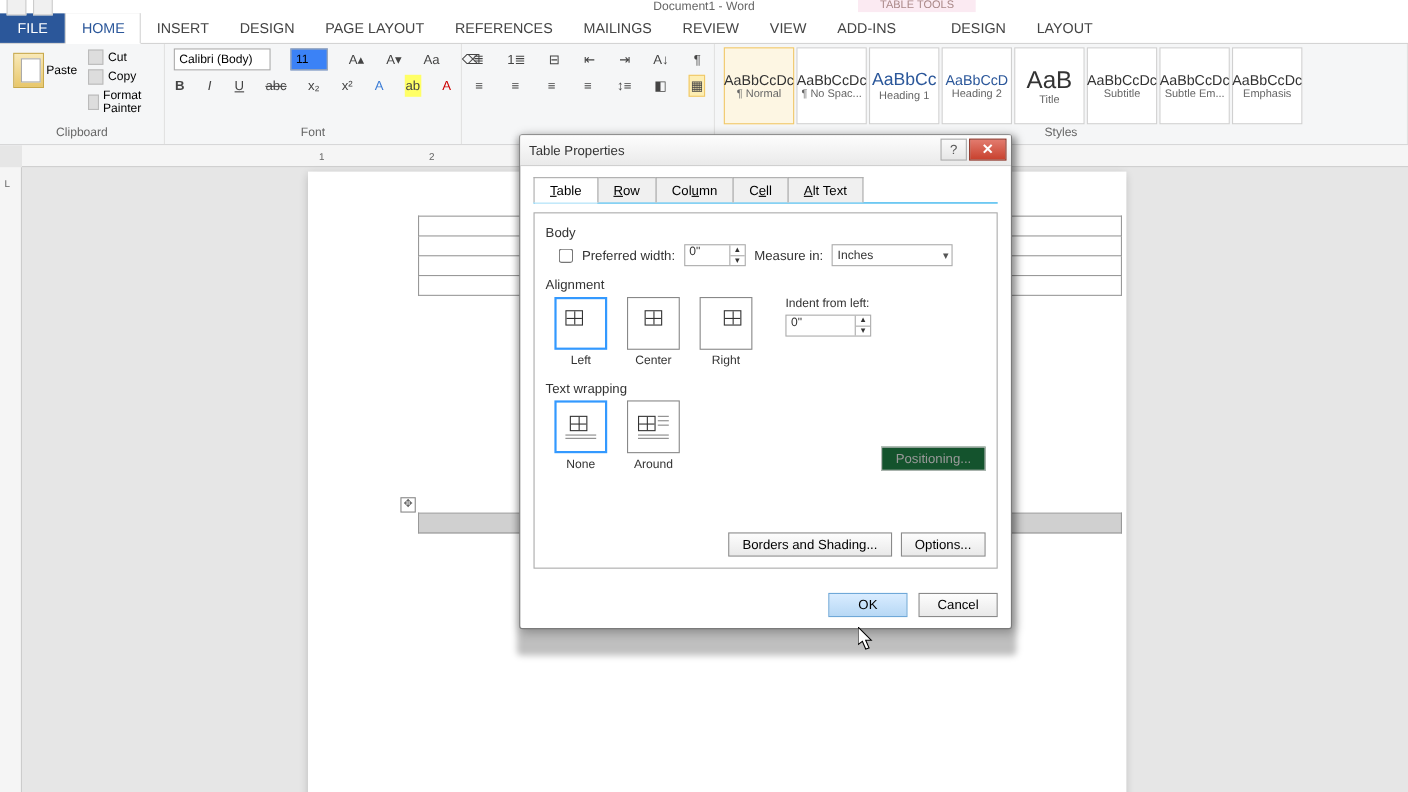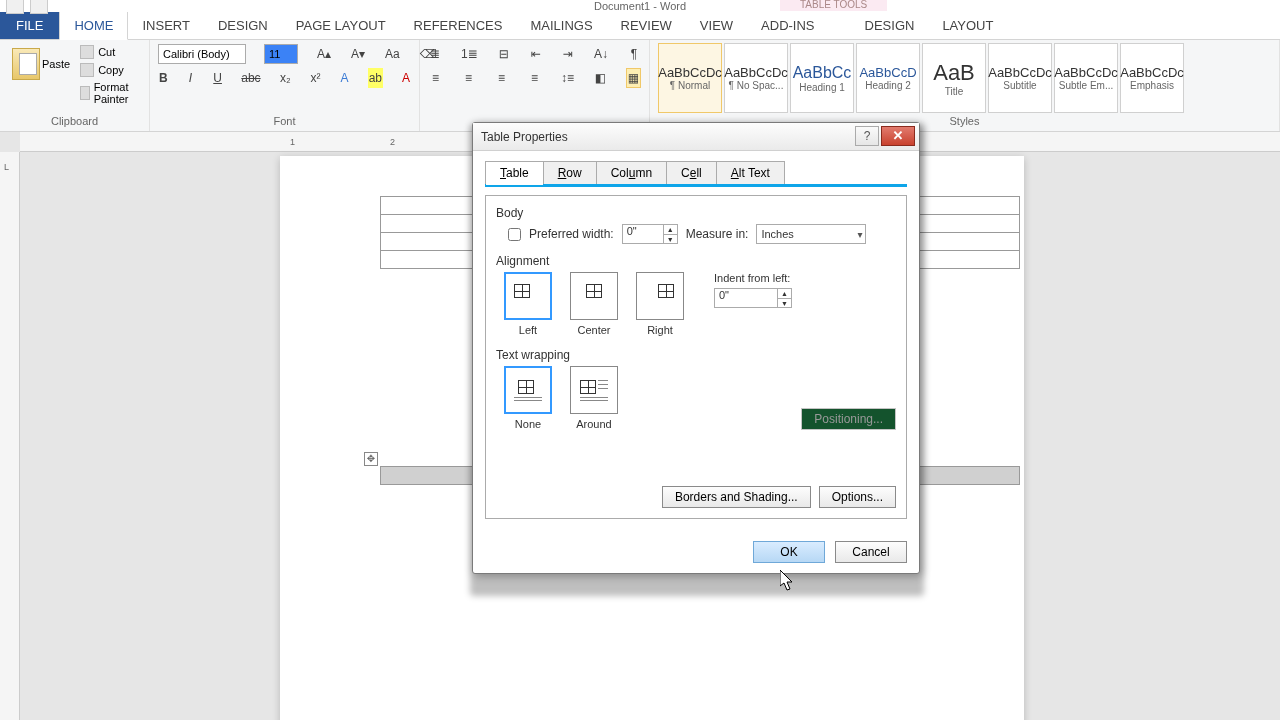--- a/index.html
+++ b/index.html
@@ -63,21 +63,21 @@
 
 
 .dialog-shadow { position: absolute; left: 470px; top: 124px; width: 454px; height: 472px; background: rgba(0,0,0,.25); filter: blur(3px); border-radius: 4px; }
 .dialog { position: absolute; left: 472px; top: 122px; width: 448px; background: #fff; border: 1px solid #7a7a7a; box-shadow: 2px 2px 10px rgba(0,0,0,.3); border-radius: 3px; }
 .dlg-title { height: 28px; display: flex; align-items: center; padding: 0 8px; background: linear-gradient(#fdfdfd,#eaeaea); border-bottom: 1px solid #d0d0d0; position: relative; font-size: 12px; color: #333; }
 .dlg-btns { position: absolute; right: 4px; top: 3px; display: flex; gap: 2px; }
 .dlg-help { width: 24px; height: 20px; background: linear-gradient(#fafafa,#e6e6e6); border: 1px solid #aaa; font-size: 12px; text-align: center; line-height: 18px; color: #555; }
 .dlg-close { width: 34px; height: 20px; background: linear-gradient(#e27b6e,#c8412e); border: 1px solid #8a2a1d; color: #fff; font-size: 13px; text-align: center; line-height: 18px; font-weight: bold; }
 
 .dlg-body { padding: 10px 12px 12px; }
-.tabstrip { display: flex; border-bottom: 3px solid #0ea5e9; margin-bottom: 8px; }
+.tabstrip { display: flex; border-bottom: 1px solid #0ea5e9; margin-bottom: 8px; }
 .dtab { padding: 4px 14px; font-size: 12px; border: 1px solid #ababab; background: #f0f0f0; border-bottom: none; margin-right: -1px; cursor: pointer; }
 .dtab.active { background: #fff; position: relative; }
 .dtab.active::after { content:''; position:absolute; left:0; right:0; bottom:-1px; height:1px; background:#fff; }
 .dtab u { text-decoration: underline; }
 
 .panel { border: 1px solid #ababab; padding: 10px; font-size: 12px; color: #333; }
 .sect-label { font-size: 12px; margin-bottom: 4px; }
 .row { display: flex; align-items: center; gap: 8px; margin: 4px 0 10px; }
 .chk { width: 13px; height: 13px; }
 .spin { width: 56px; height: 20px; border: 1px solid #ababab; position: relative; padding: 0 16px 0 4px; font-size: 11px; background: #fff; }

